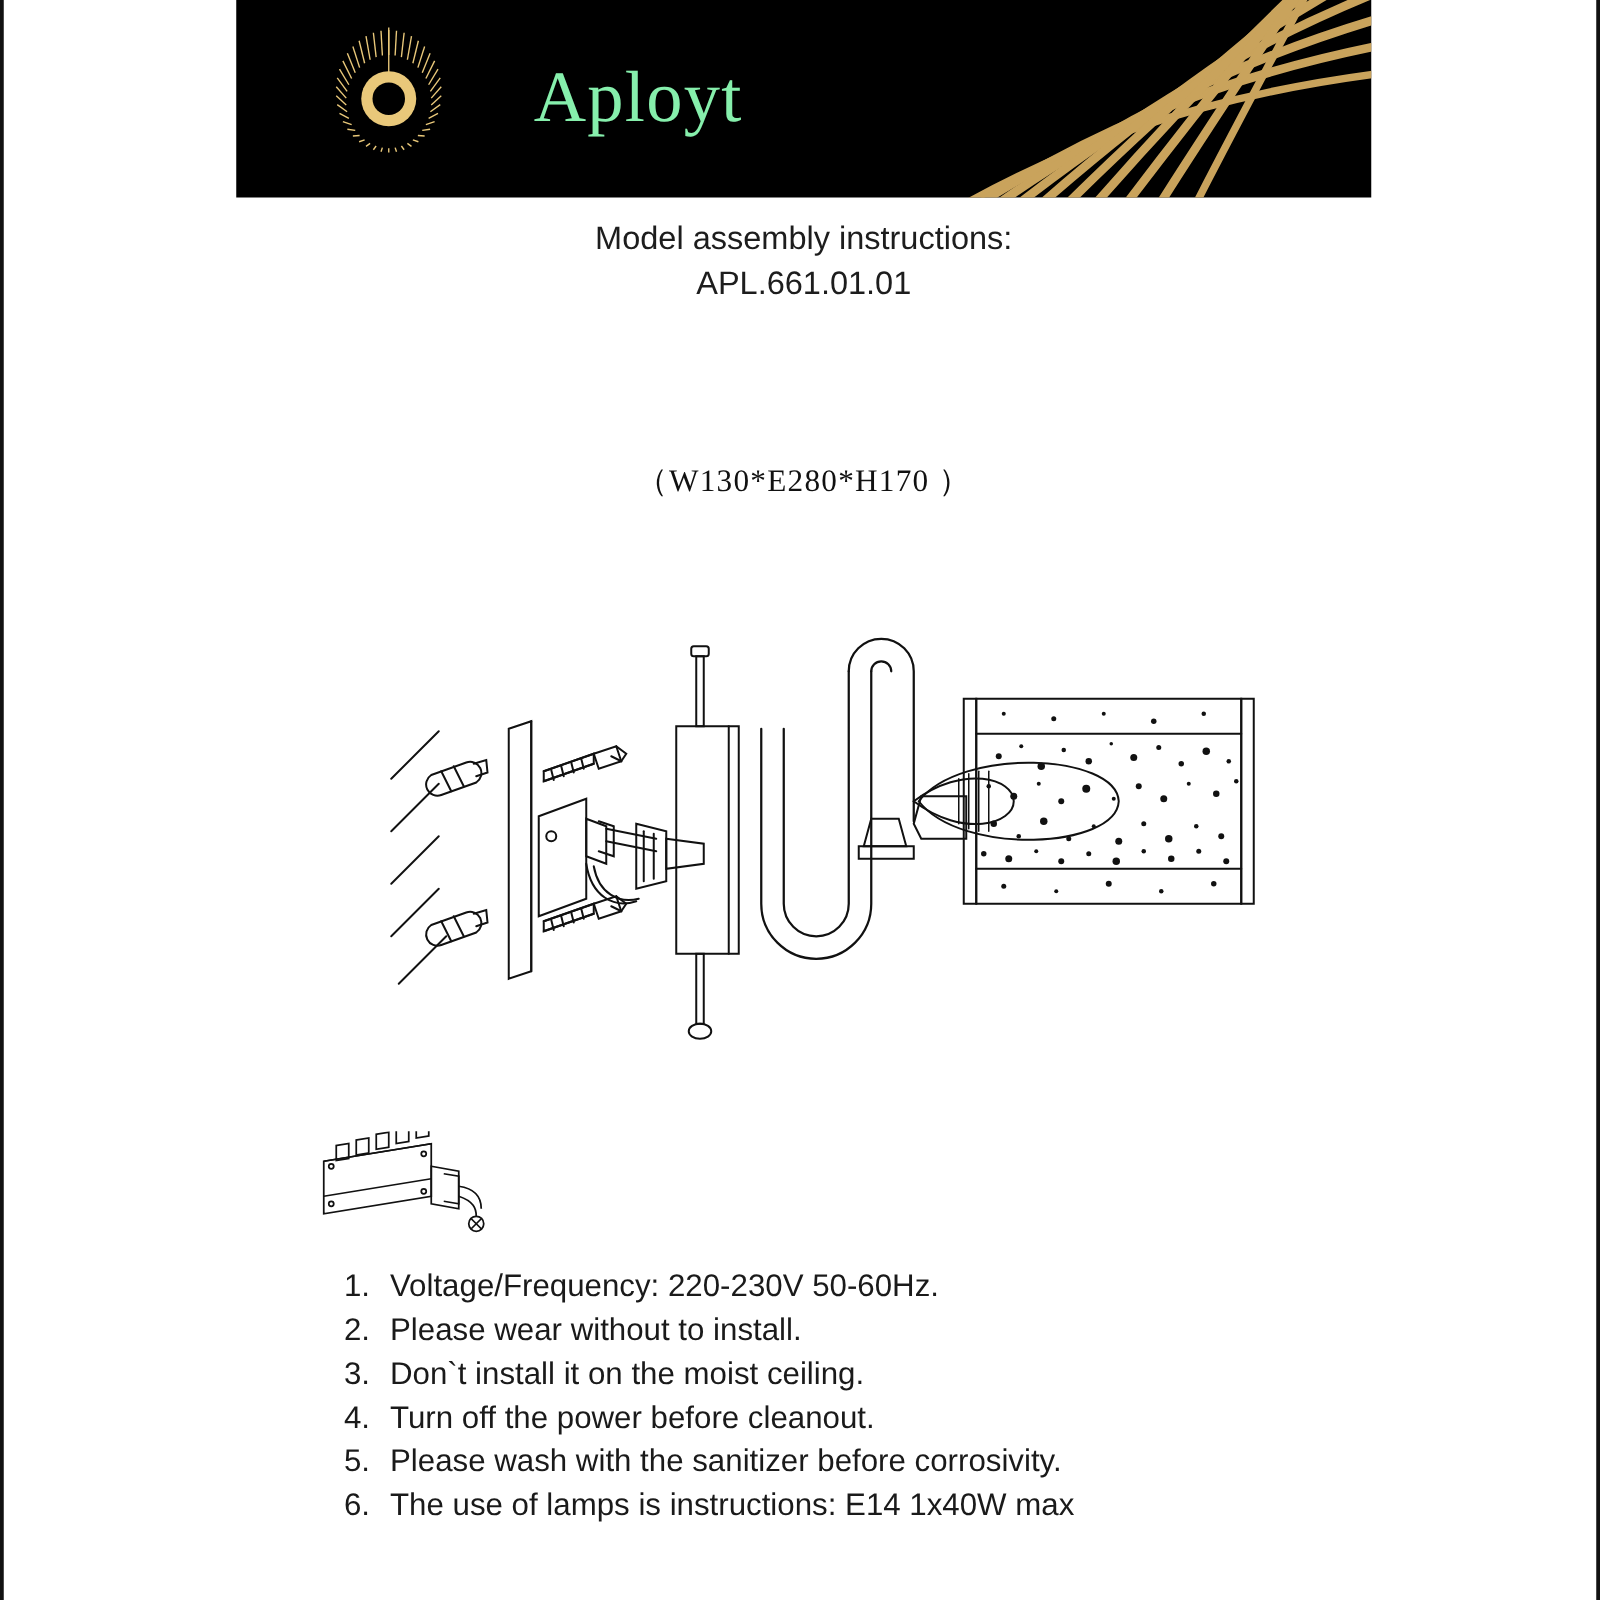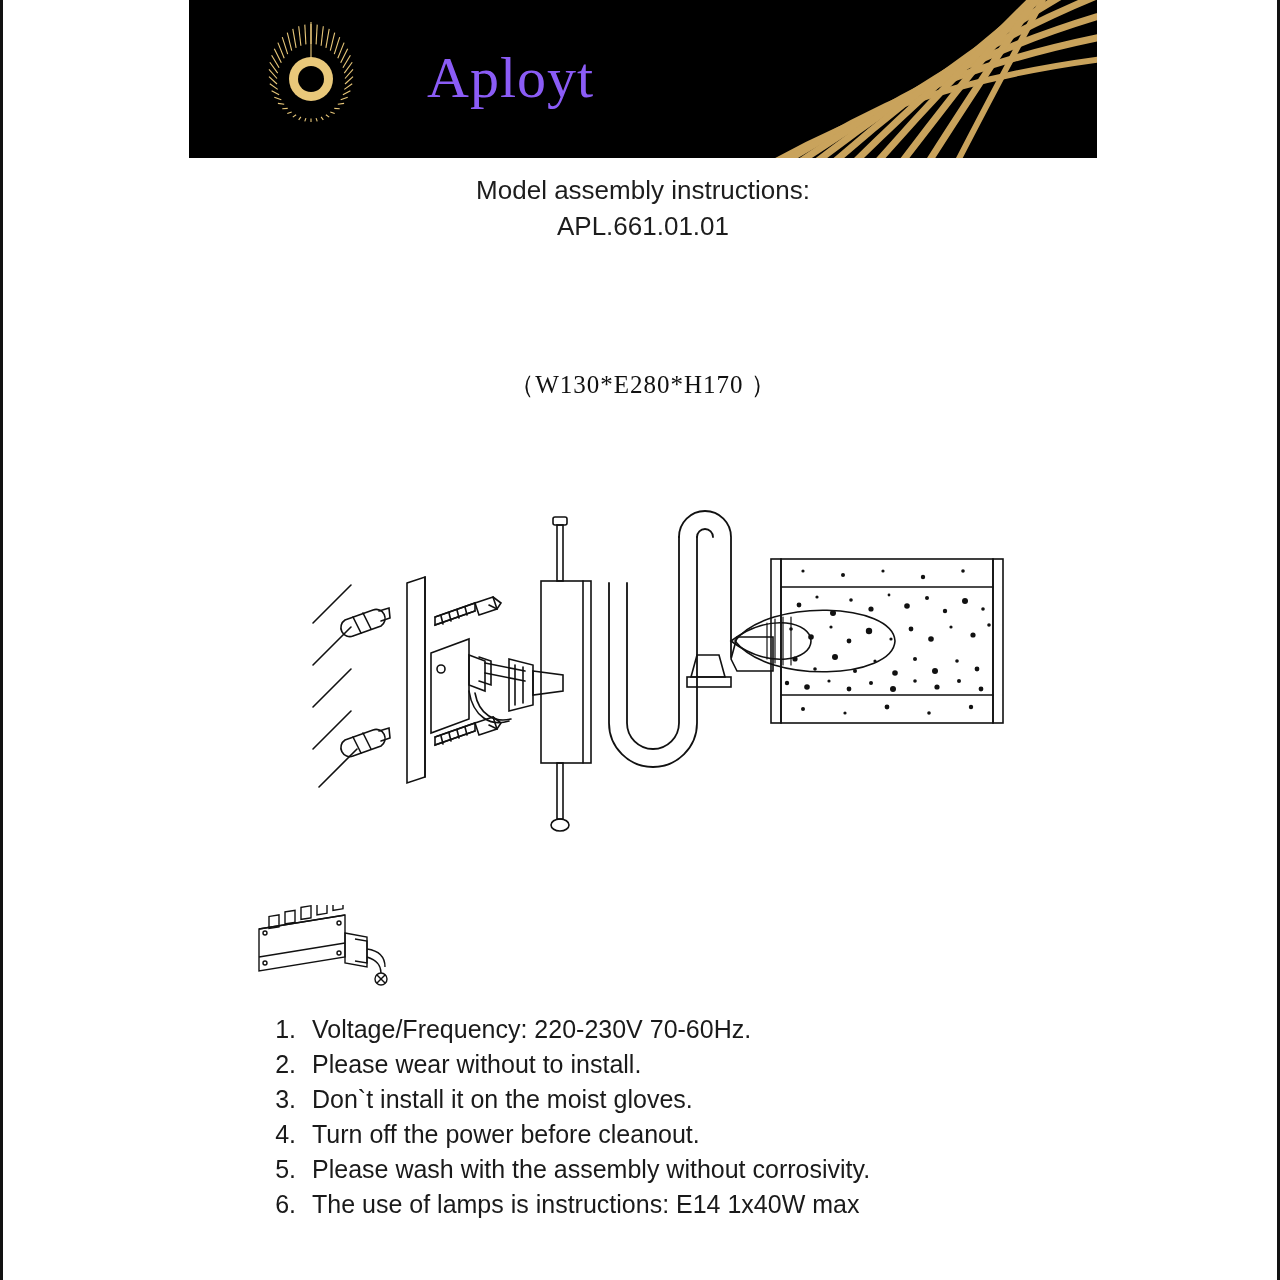--- a/index.html
+++ b/index.html
@@ -35,21 +35,21 @@
     background: #000000;
     overflow: hidden;
   }
   .brand-text {
     position: absolute;
     left: 238px;
     top: 44px;
     font-family: "Liberation Serif", serif;
     font-size: 58px;
     letter-spacing: 1px;
-    color: #8b5cf6;
+    color: #86efac;
   }
   .sunburst {
     position: absolute;
     left: 52px;
     top: 14px;
     width: 140px;
     height: 130px;
   }
   .rays-right {
     position: absolute;
@@ -413,37 +413,37 @@
       <path d="M114 52 c 12 4, 14 10, 14 16"></path>
       <circle cx="128" cy="74" r="6"></circle>
       <line x1="124" y1="70" x2="132" y2="78"></line>
       <line x1="132" y1="70" x2="124" y2="78"></line>
     </g>
   </svg>
 
   <div class="notes">
     <div class="note-row">
       <div class="note-num">1.</div>
-      <div class="note-text">Voltage/Frequency: 220-230V 70-60Hz.</div>
+      <div class="note-text">Voltage/Frequency: 220-230V 50-60Hz.</div>
     </div>
     <div class="note-row">
       <div class="note-num">2.</div>
       <div class="note-text">Please wear without to install.</div>
     </div>
     <div class="note-row">
       <div class="note-num">3.</div>
-      <div class="note-text">Don`t install it on the moist gloves.</div>
+      <div class="note-text">Don`t install it on the moist ceiling.</div>
     </div>
     <div class="note-row">
       <div class="note-num">4.</div>
       <div class="note-text">Turn off the power before cleanout.</div>
     </div>
     <div class="note-row">
       <div class="note-num">5.</div>
-      <div class="note-text">Please wash with the assembly without corrosivity.</div>
+      <div class="note-text">Please wash with the sanitizer before corrosivity.</div>
     </div>
     <div class="note-row">
       <div class="note-num">6.</div>
       <div class="note-text">The use of lamps is instructions: E14 1x40W max</div>
     </div>
   </div>
 
 </div>
 
 </body></html>

